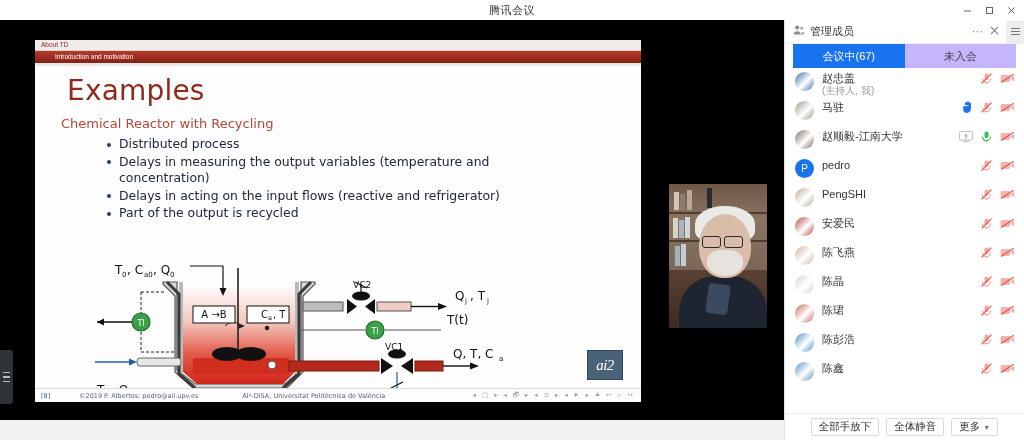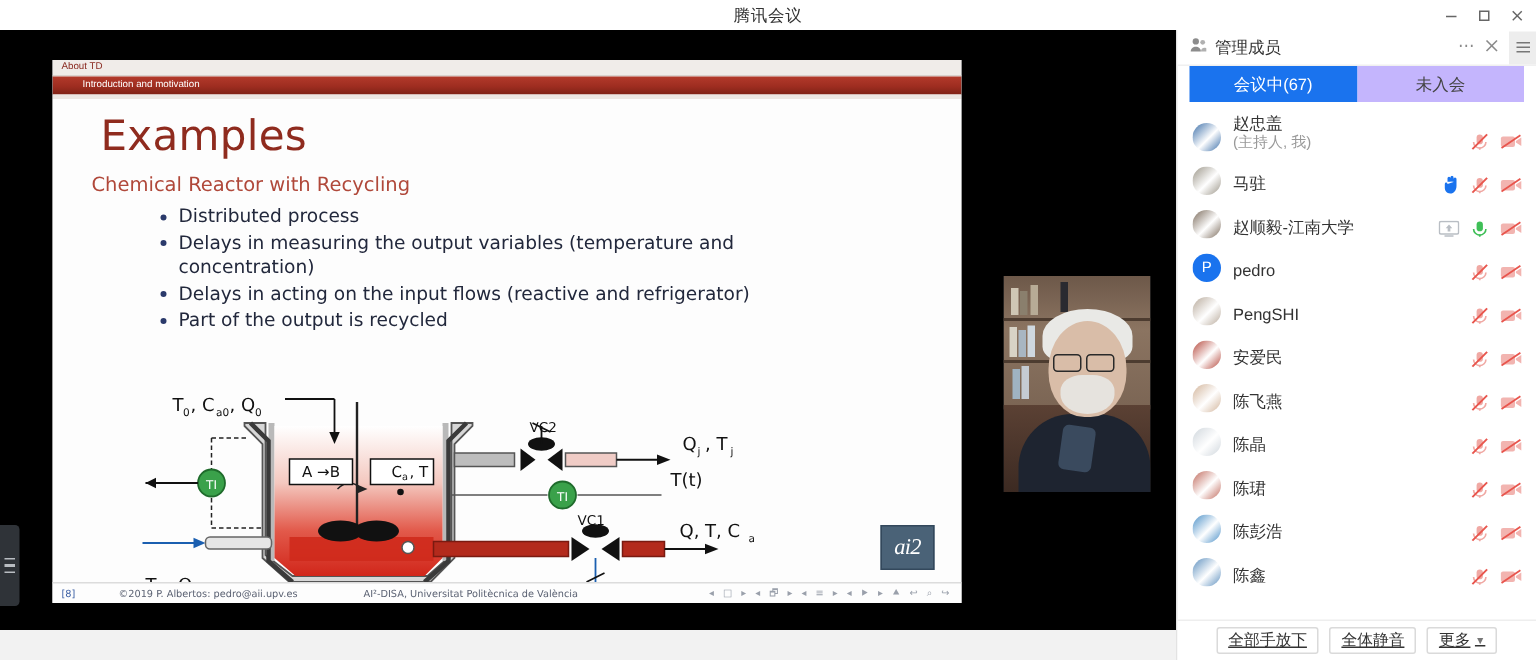--- a/index.html
+++ b/index.html
@@ -184,41 +184,41 @@
 
   .tabs { display:flex; height:24px; margin:0 8px;justify-content:flex-end; }
   .tab {
     flex:1; display:flex; align-items:center; justify-content:center;
     font-size:11px; color:#444; cursor:pointer; background:#c4b5fd;
   }
   .tab.active { background:#1a73ee; color:#fff; }
 
   .plist { flex:1; overflow:hidden; padding-top:4px; }
   .prow {
-    height:29px; display:flex; align-items:flex-end; padding:0 9px 0 10px; gap:8px;
+    height:29px; display:flex; align-items:flex-start; padding:0 9px 0 10px; gap:8px;
   }
   .av { width:19px; height:19px; border-radius:50%; flex:0 0 19px; overflow:hidden; position:relative;}
   .av .ini {
     width:100%; height:100%; display:flex; align-items:center; justify-content:center;
     color:#fff; font-size:10px;
   }
   .pname { display:flex; flex-direction:column; justify-content:center; line-height:1.15; }
   .pname .n1 { font-size:11px; color:#333; }
   .pname .n2 { font-size:10px; color:#999; }
   .picons { margin-left:auto; display:flex; align-items:center; gap:7px; }
   .picons svg { display:block; }
 
   .panel-foot {
     height:27px; display:flex; align-items:center; justify-content:center; gap:7px;
     border-top:1px solid #eee; background:#fff;
   }
   .pbtn {
     height:18px; padding:0 7px; border:1px solid #dadada; border-radius:2px;
     background:#fff; font-size:10.5px; color:#333; display:flex; align-items:center; gap:3px;
-    cursor:pointer; font-family:"Liberation Sans", sans-serif;text-decoration:underline;
+    cursor:pointer; font-family:"Liberation Sans", sans-serif;
   }
 </style>
 </head>
 <body>
 
 <div id="app">
 
   <div class="titlebar">
     <div class="tb-title">腾讯会议</div>
     <div class="winctl">

